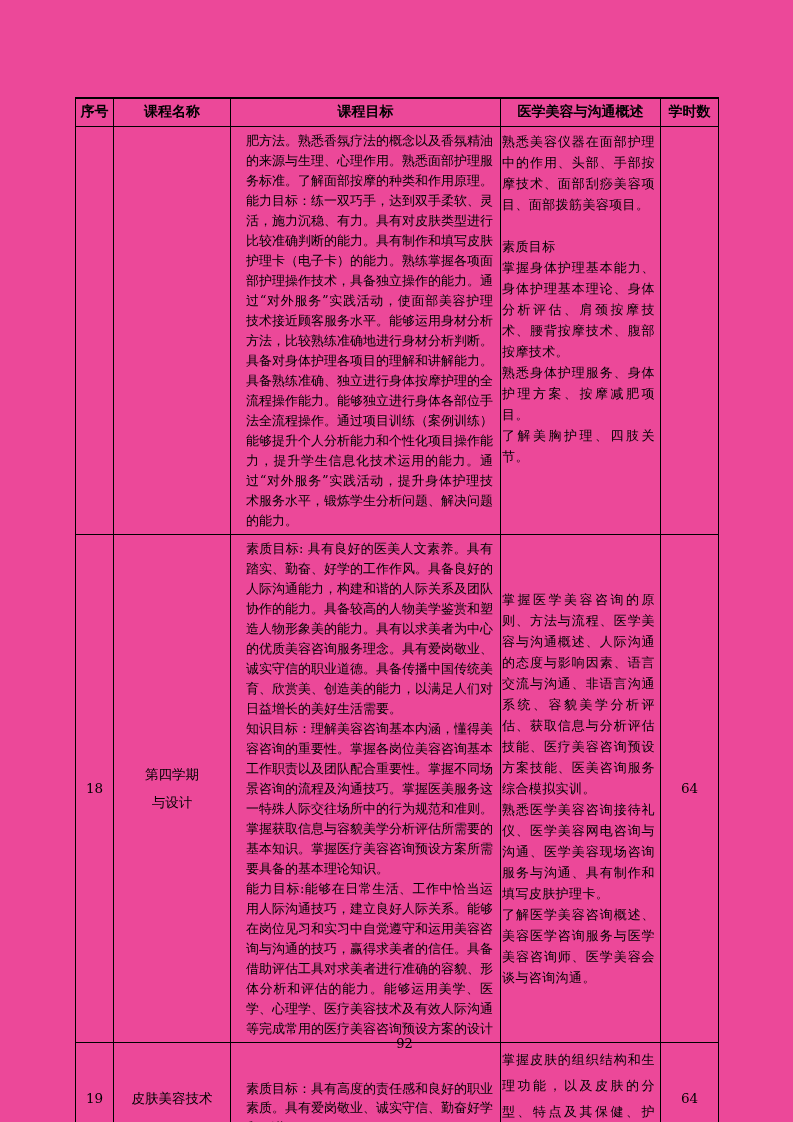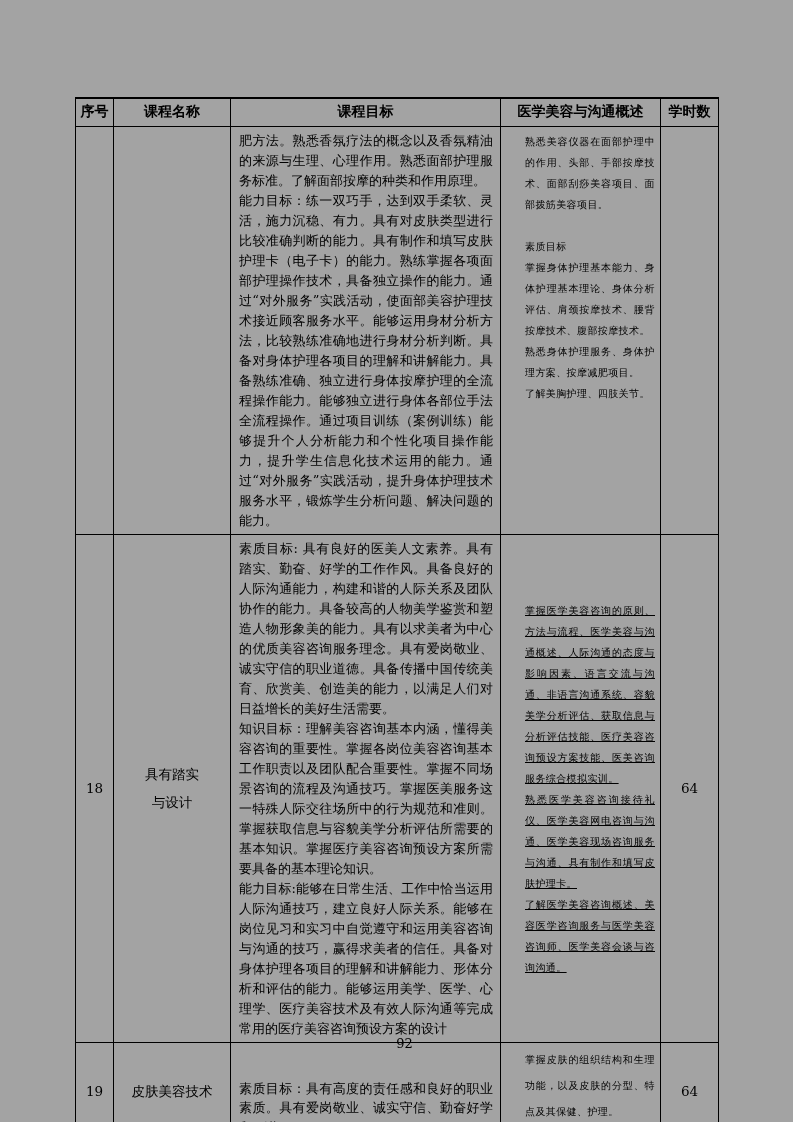--- a/index.html
+++ b/index.html
@@ -6,21 +6,21 @@
   html, body { margin: 0; padding: 0; }
   body {
     width: 793px; height: 1122px;
     background: #ffffff;
     font-family: "DejaVu Serif", "Liberation Serif", serif;
     color: #000000;
   }
   .page {
     position: relative;
     width: 793px; height: 1122px;
-    background: #a3a3a3;
+    background: #ec4899;
     overflow: hidden;
   }
   table.course-table {
     position: absolute;
     left: 75px; top: 97px;
     width: 643px;
     border-collapse: collapse;
     table-layout: fixed;
   }
   th, td {
@@ -39,42 +39,42 @@
     font-size: 14px;
     padding: 2px 1px;
   }
   td.c-seq, td.c-name, td.c-hours {
     text-align: center;
     vertical-align: middle;
     font-size: 13.5px;
   }
   td.c-name .name-line { line-height: 28px; }
   td.c-obj {
-    padding: 4px 7px 3px 8px;
+    padding: 4px 7px 3px 15px;
     font-size: 13px;
   }
   td.c-obj p {
     margin: 0;
     text-align: justify;
     line-height: 20px;
   }
   td.c-req {
-    padding: 4px 5px 3px 24px;
-    font-size: 10px;
+    padding: 4px 5px 3px 1px;
+    font-size: 13px;
     letter-spacing: 0.4px;
   }
   td.c-req p {
     margin: 0;
     text-align: justify;
     line-height: 21px;
   }
   tr.row-cont { height: 383px; }
   tr.row-18   { height: 457px; }
   tr.row-19   { height: 65px; }
-  tr.row-18 td.c-req { vertical-align: middle; text-decoration: underline; }
+  tr.row-18 td.c-req { vertical-align: middle; }
   p.gap-above { margin-top: 21px !important; }
   tr.row-19 td.c-obj p { line-height: 19.5px; margin-top: 32px; }
   tr.row-19 td.c-req p { line-height: 26px; }
   .page-number {
     position: absolute;
     top: 1036px; left: 8px;
     width: 100%;
     text-align: center;
     font-size: 13px;
   }
@@ -116,27 +116,27 @@
           <p>掌握身体护理基本能力、身体护理基本理论、身体分析评估、肩颈按摩技术、腰背按摩技术、腹部按摩技术。</p>
           <p>熟悉身体护理服务、身体护理方案、按摩减肥项目。</p>
           <p>了解美胸护理、四肢关节。</p>
         </td>
         <td class="c-hours"></td>
       </tr>
 
       <tr class="row-18">
         <td class="c-seq">18</td>
         <td class="c-name">
-          <div class="name-line">具有踏实</div>
+          <div class="name-line">第四学期</div>
           <div class="name-line">与设计</div>
         </td>
         <td class="c-obj">
           <p>素质目标: 具有良好的医美人文素养。具有踏实、勤奋、好学的工作作风。具备良好的人际沟通能力，构建和谐的人际关系及团队协作的能力。具备较高的人物美学鉴赏和塑造人物形象美的能力。具有以求美者为中心的优质美容咨询服务理念。具有爱岗敬业、诚实守信的职业道德。具备传播中国传统美育、欣赏美、创造美的能力，以满足人们对日益增长的美好生活需要。</p>
           <p>知识目标：理解美容咨询基本内涵，懂得美容咨询的重要性。掌握各岗位美容咨询基本工作职责以及团队配合重要性。掌握不同场景咨询的流程及沟通技巧。掌握医美服务这一特殊人际交往场所中的行为规范和准则。掌握获取信息与容貌美学分析评估所需要的基本知识。掌握医疗美容咨询预设方案所需要具备的基本理论知识。</p>
-          <p>能力目标:能够在日常生活、工作中恰当运用人际沟通技巧，建立良好人际关系。能够在岗位见习和实习中自觉遵守和运用美容咨询与沟通的技巧，赢得求美者的信任。具备对身体护理各项目的理解和讲解能力、形体分析和评估的能力。能够运用美学、医学、心理学、医疗美容技术及有效人际沟通等完成常用的医疗美容咨询预设方案的设计</p>
+          <p>能力目标:能够在日常生活、工作中恰当运用人际沟通技巧，建立良好人际关系。能够在岗位见习和实习中自觉遵守和运用美容咨询与沟通的技巧，赢得求美者的信任。具备借助评估工具对求美者进行准确的容貌、形体分析和评估的能力。能够运用美学、医学、心理学、医疗美容技术及有效人际沟通等完成常用的医疗美容咨询预设方案的设计</p>
         </td>
         <td class="c-req">
           <p>掌握医学美容咨询的原则、方法与流程、医学美容与沟通概述、人际沟通的态度与影响因素、语言交流与沟通、非语言沟通系统、容貌美学分析评估、获取信息与分析评估技能、医疗美容咨询预设方案技能、医美咨询服务综合模拟实训。</p>
           <p>熟悉医学美容咨询接待礼仪、医学美容网电咨询与沟通、医学美容现场咨询服务与沟通、具有制作和填写皮肤护理卡。</p>
           <p>了解医学美容咨询概述、美容医学咨询服务与医学美容咨询师、医学美容会谈与咨询沟通。</p>
         </td>
         <td class="c-hours">64</td>
       </tr>
 
       <tr class="row-19">

